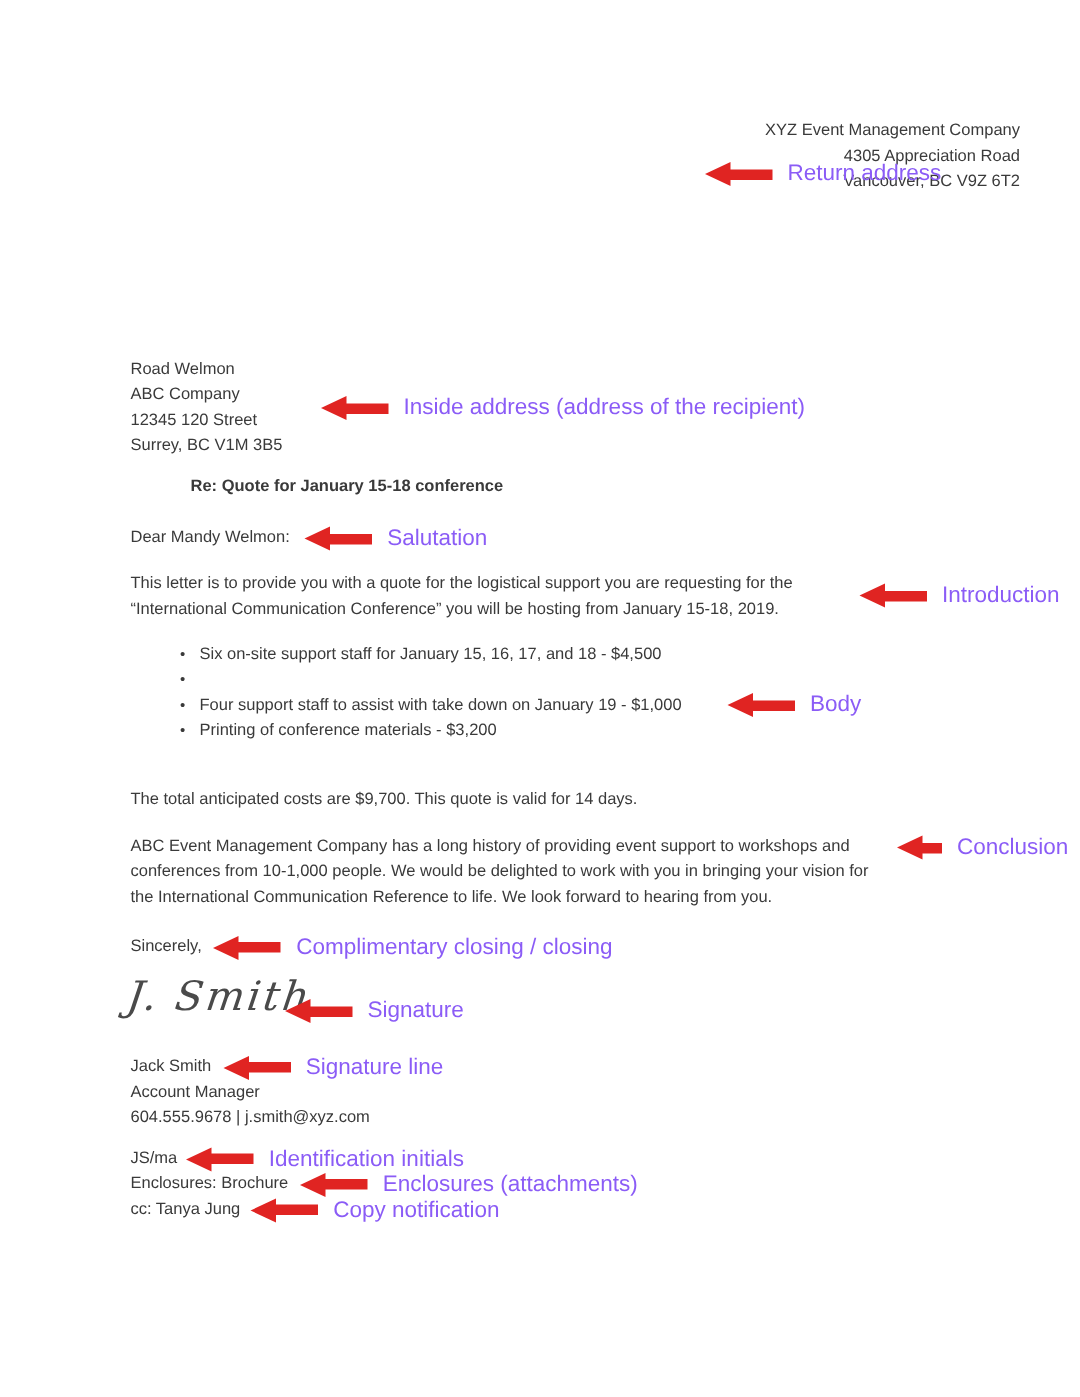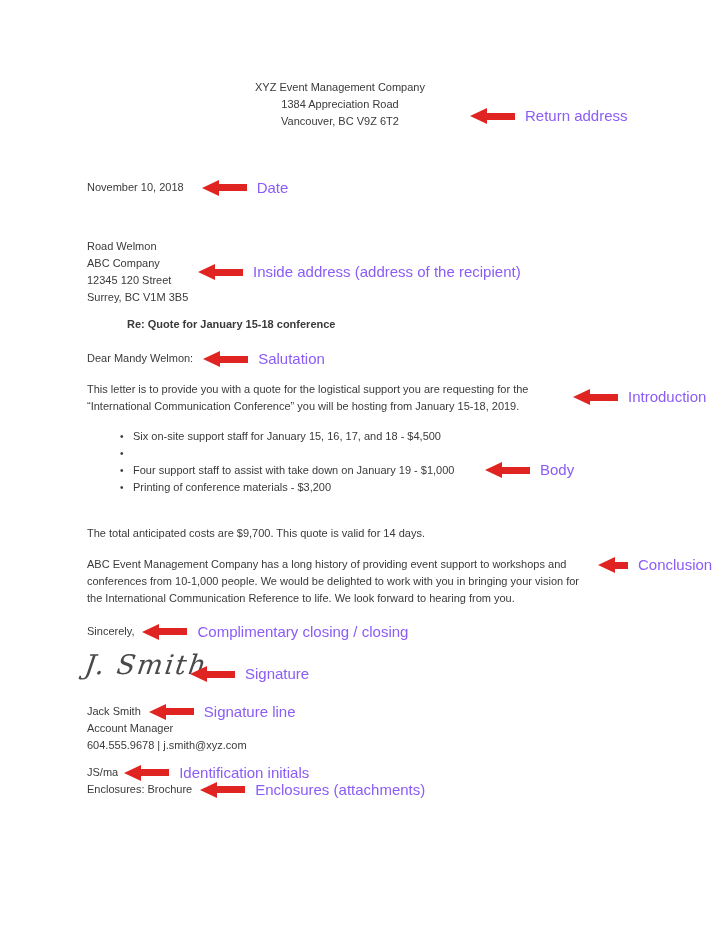--- a/index.html
+++ b/index.html
@@ -38,51 +38,41 @@
     font-style:italic;font-size:27px;line-height:34px;
     color:#4a4a4a;transform:skewX(-8deg);
     letter-spacing:2px;
   }
 </style>
 </head>
 <body>
 
 <div class="page">
 
-  <div class="abs" style="left:0;top:79px;width:680px;text-align:center;">
+  <div class="abs" style="left:0;top:79px;width:680px;text-align:right;">
     <div>XYZ Event Management Company</div>
-    <div>1384 Appreciation Road</div>
+    <div>4305 Appreciation Road</div>
     <div>Vancouver, BC V9Z 6T2</div>
   </div>
   <div class="abs annot" style="left:470px;top:108px;">
     <span class="arrow">
         <span class="head"></span>
         <span class="tail"></span>
       </span>
     <span>Return address</span>
   </div>
 
-  <div class="abs row" style="left:87px;top:179px;gap:18px;">
-    <span>November 10, 2018</span>
-    <span class="annot">
-      <span class="arrow">
-          <span class="head"></span>
-          <span class="tail"></span>
-        </span>
-      <span>Date</span>
-    </span>
-  </div>
 
   <div class="abs" style="left:87px;top:238px;">
     <div>Road Welmon</div>
     <div>ABC Company</div>
     <div>12345 120 Street</div>
     <div>Surrey, BC V1M 3B5</div>
   </div>
-  <div class="abs annot" style="left:198px;top:264px;">
+  <div class="abs annot" style="left:214px;top:264px;">
     <span class="arrow">
         <span class="head"></span>
         <span class="tail"></span>
       </span>
     <span>Inside address (address of the recipient)</span>
   </div>
 
   <div class="abs row" style="left:87px;top:316px;gap:8px;">
     <span class="bold">Re: Quote for January 15-18 conference</span>
   </div>
@@ -198,14 +188,24 @@
     <span>Enclosures: Brochure</span>
     <span class="annot">
       <span class="arrow">
           <span class="head"></span>
           <span class="tail"></span>
         </span>
       <span>Enclosures (attachments)</span>
     </span>
   </div>
 
+  <div class="abs row" style="left:87px;top:798px;gap:7px;">
+    <span>cc: Tanya Jung</span>
+    <span class="annot">
+      <span class="arrow">
+          <span class="head"></span>
+          <span class="tail"></span>
+        </span>
+      <span>Copy notification</span>
+    </span>
+  </div>
 
 </div>
 
 </body></html>

